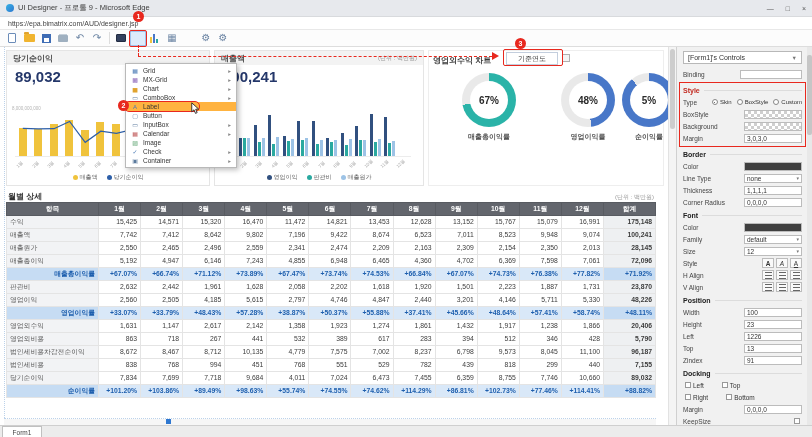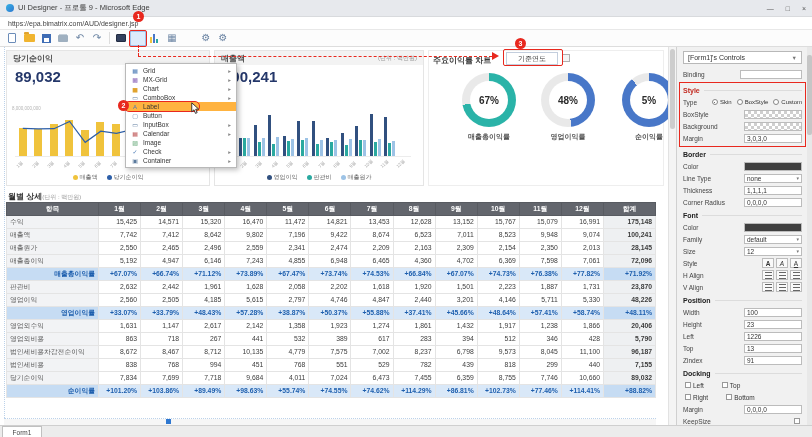--- a/index.html
+++ b/index.html
@@ -53,21 +53,21 @@
   .byear{position:absolute;left:77px;top:1px;width:52px;height:13px;background:#fff;border:1px solid #c3cedd;
     font-size:7px;color:#333;display:flex;align-items:center;justify-content:center}
   .byear-tag{position:absolute;left:133px;top:3px;width:8px;height:8px;border:1px solid #b0b0b0;background:#f4f4f4}
   .dwrap{position:absolute;top:22px;width:70px;display:flex;flex-direction:column;align-items:center}
   .donut{width:54px;height:54px;border-radius:50%;position:relative}
   .donut::after{content:"";position:absolute;inset:8px;background:#fff;border-radius:50%}
   .dpct{position:absolute;inset:0;display:flex;align-items:center;justify-content:center;font-size:10px;font-weight:bold;color:#2b2b2b;z-index:1}
   .dlabel{margin-top:5px;font-size:7px;font-weight:bold;color:#555}
   
   .dtable{position:absolute;left:6px;top:142px;width:650px}
-  .dt-cap{display:flex;align-items:flex-end;height:13px;padding:0 2px}
+  .dt-cap{display:flex;justify-content:space-between;align-items:flex-end;height:13px;padding:0 2px}
   .dt-title{font-size:8px;font-weight:bold;color:#333}
   .dt-unit{font-size:6px;color:#999}
   table{width:650px;border-collapse:collapse;table-layout:fixed}
   th{background:#63666d;color:#fff;font-size:6.8px;font-weight:bold;height:13px;border:1px solid #585b61;white-space:nowrap;overflow:hidden}
   td{border:1px solid #e4e4e4;font-size:6.8px;height:12px;line-height:12px;padding:0 3px;text-align:right;
     color:#3c3c3c;white-space:nowrap;overflow:hidden}
   td.lbl{background:#f2f3f5;text-align:left;color:#555}
   td.tot{background:#eef0f2;font-weight:bold}
   tr.ratio td{background:#d9e8f8;color:#1e5fae;font-weight:bold}
   tr.ratio td.lbl{background:#c6dcf3;text-align:right}
@@ -348,33 +348,33 @@
           <span>판관비</span>
         </span>
         <span class="leg">
           <span class="dot" style="background: rgb(157, 195, 230);"></span>
           <span>매출원가</span>
         </span>
       </div>
   </div>
 
   <div class="kpanel" style="left:428px;top:3px;width:236px;height:136px;border-color:#eee">
-    <div class="p3-title">주요이익률 차트</div>
+    <div class="p3-title">영업외수익 차트</div>
     <div class="byear">기준연도</div>
     <div class="byear-tag"></div>
     <div class="annbox box3"></div>
     <div class="badge badge3">3</div>
     <div id="donuts">
         <div class="dwrap" style="left: 25px;">
           <div class="donut" style="background: conic-gradient(rgb(42, 179, 168) 0deg, rgb(42, 179, 168) 259.2deg, rgb(233, 233, 233) 259.2deg, rgb(233, 233, 233) 360deg);">
             <div class="dpct">67%</div>
           </div>
           <div class="dlabel">매출총이익률</div>
         </div>
-        <div class="dwrap" style="left: 104px;">
+        <div class="dwrap" style="left: 124px;">
           <div class="donut" style="background: conic-gradient(rgb(72, 119, 200) 0deg, rgb(72, 119, 200) 172.8deg, rgb(233, 233, 233) 172.8deg, rgb(233, 233, 233) 360deg);">
             <div class="dpct">48%</div>
           </div>
           <div class="dlabel">영업이익률</div>
         </div>
         <div class="dwrap" style="left: 185px;">
           <div class="donut" style="background: conic-gradient(rgb(72, 119, 200) 0deg, rgb(72, 119, 200) 320.4deg, rgb(233, 233, 233) 320.4deg, rgb(233, 233, 233) 360deg);">
             <div class="dpct">5%</div>
           </div>
           <div class="dlabel">순이익률</div>

